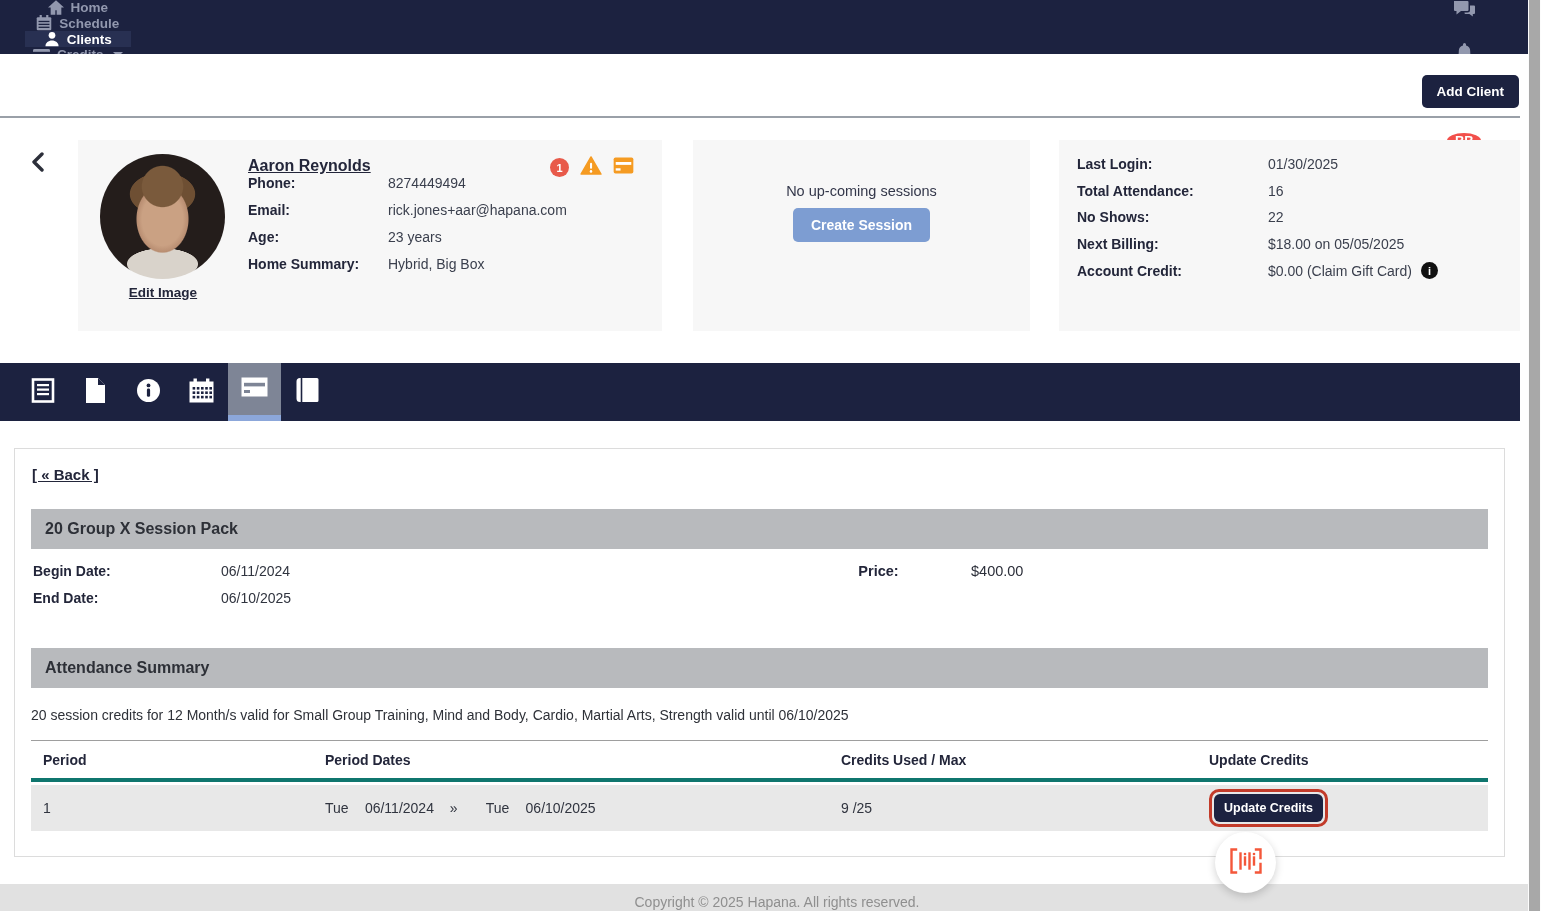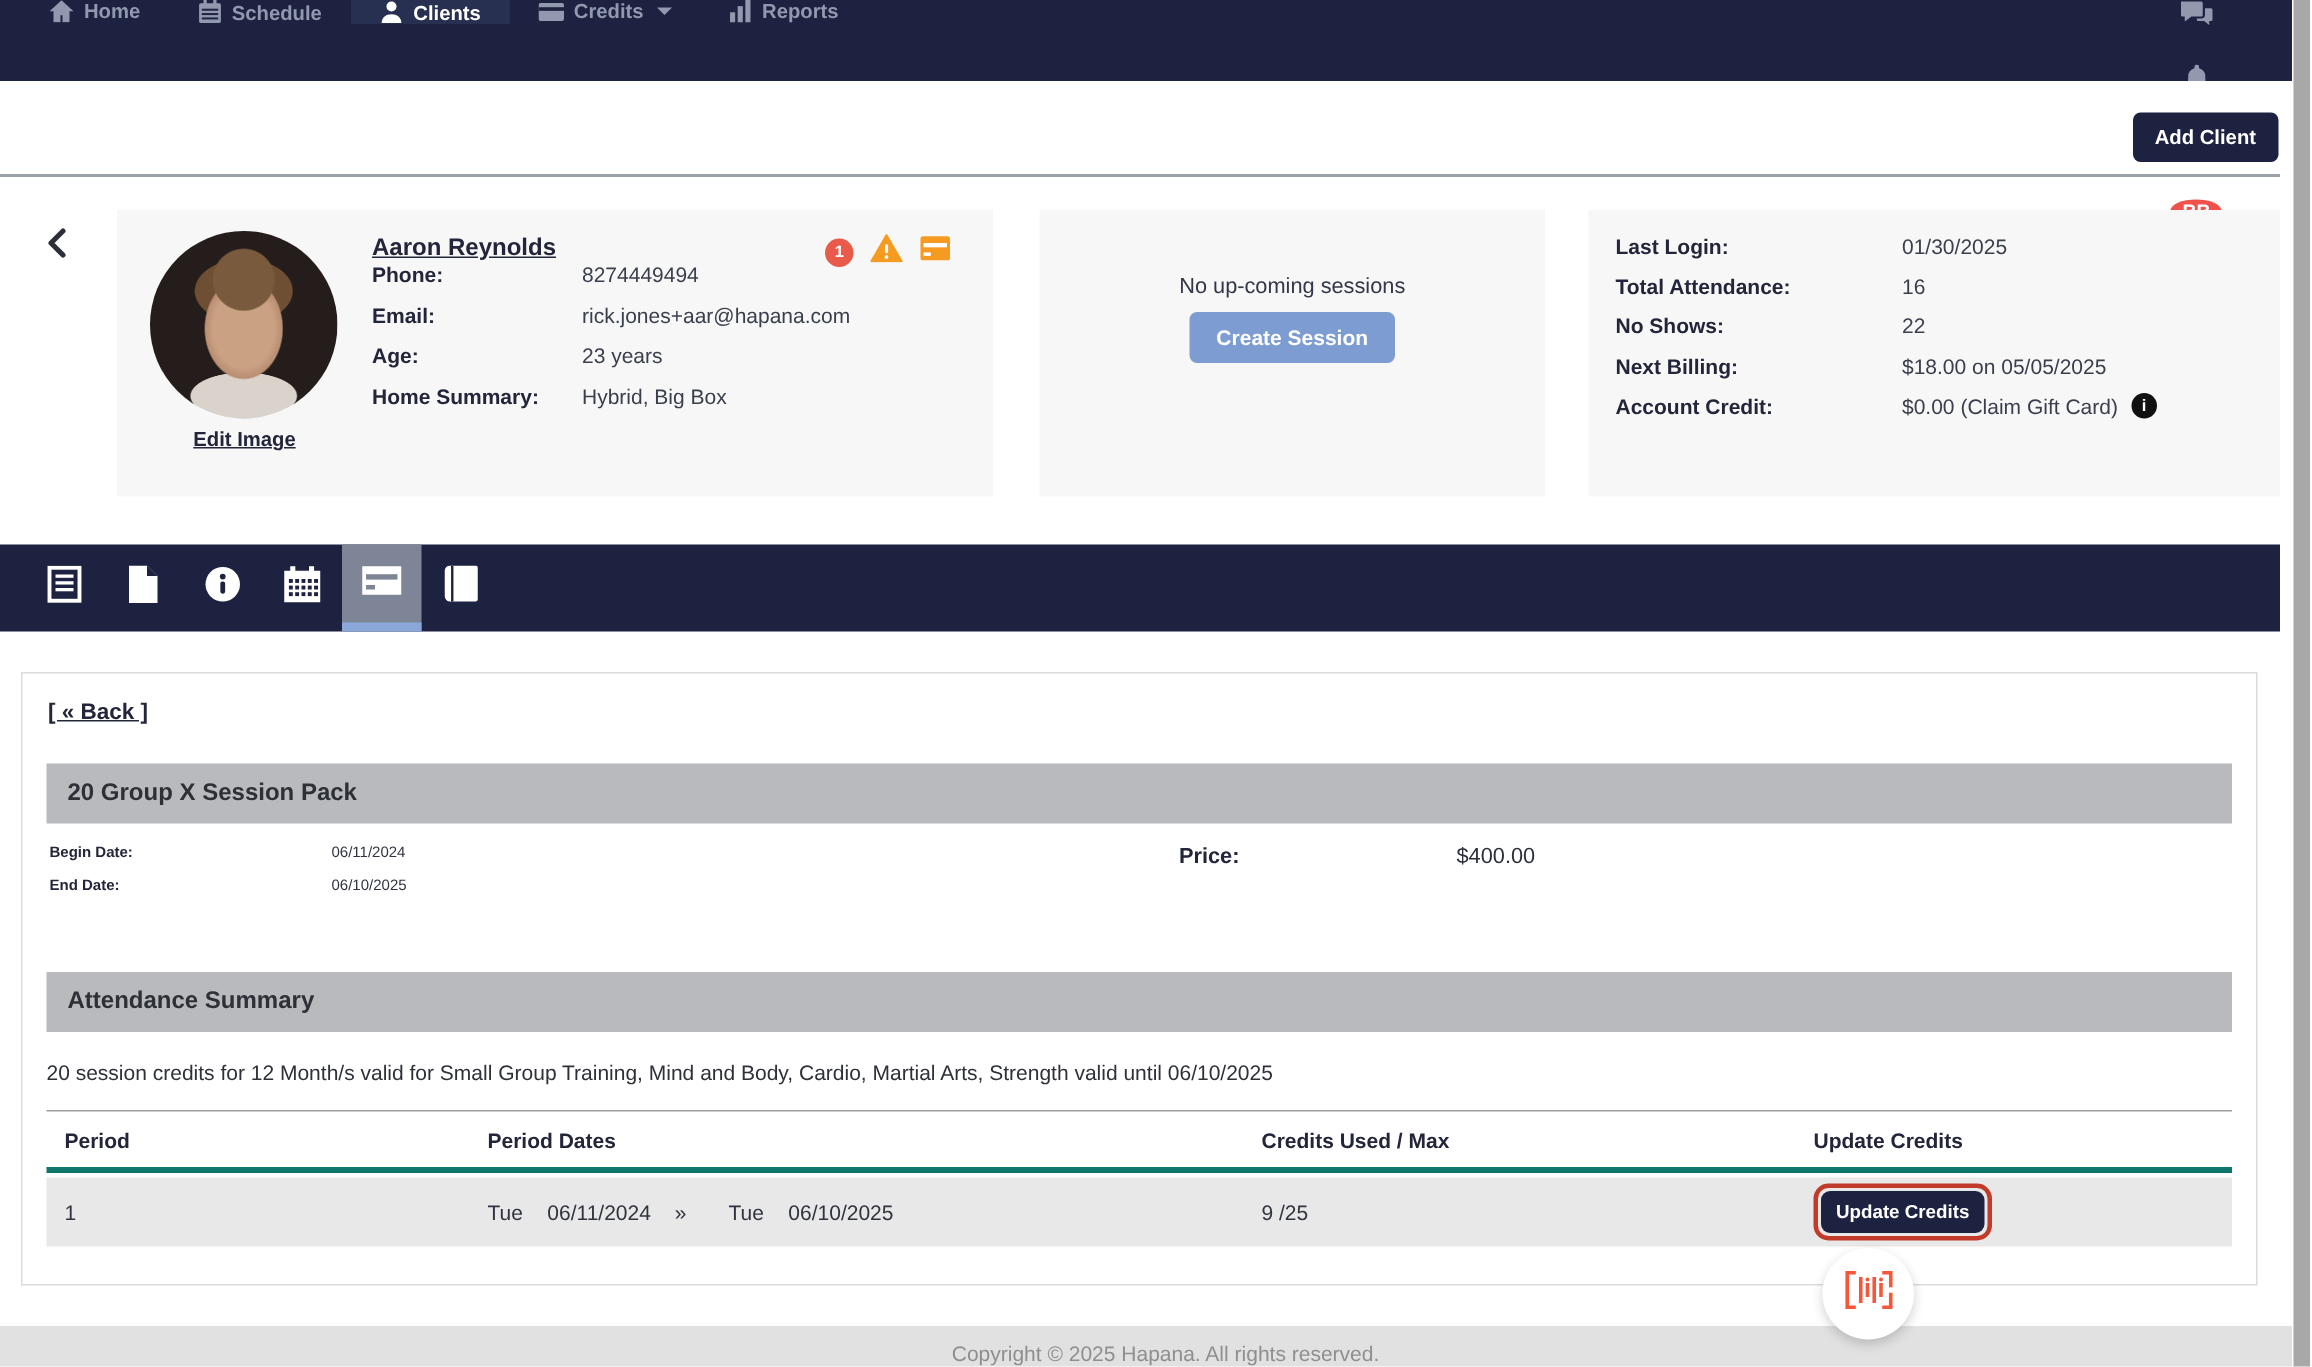--- a/index.html
+++ b/index.html
@@ -6,21 +6,21 @@
   html,body { width:1541px; height:911px; }
   body {
     position:relative; background:#fff; overflow:hidden;
     font-family:"Liberation Sans", sans-serif; color:#2c2f3a;
   }
   .content { position:absolute; left:0; top:0; width:1528px; height:911px; }
 
   
   .navbar { position:absolute; left:0; top:0; width:100%; height:54px;
     background:#1c2240; display:flex; align-items:stretch; }
-  .nav-left { display:flex; align-items:flex-start; padding-left:14px; }
+  .nav-left { display:flex; align-items:center; padding-left:14px;flex-direction:column; }
   .nav-item { display:flex; align-items:center; gap:7px; padding:0 19px;
     color:#9298ae; font-size:13.5px; font-weight:bold; cursor:pointer; }
   .nav-item.active { background:#283052; color:#fff; }
   .nav-item svg { display:block; }
   .caret { width:0; height:0; border-left:5px solid transparent; border-right:5px solid transparent;
     border-top:5px solid #9298ae; margin-left:2px; }
   .nav-right { margin-left:auto; display:flex; align-items:center; gap:24px; padding-right:30px;flex-direction:column; }
   .icon-btn { display:flex; align-items:center; cursor:pointer; }
   .avatar { width:34px; height:34px; border-radius:50%; background:#f2504b; color:#fff;
     font-size:13px; font-weight:bold; display:flex; align-items:center; justify-content:center; }
@@ -80,25 +80,25 @@
   .tab.active { background:#7e8596; border-bottom:6px solid #8ca7da; }
 
   
   .panel { position:absolute; left:14px; top:448px; width:1491px; height:409px;
     background:#fff; border:1px solid #dcdcdc; }
   .back-link { display:inline-block; margin:17px 0 0 17px; font-size:15px; font-weight:bold;
     color:#23263a; cursor:pointer;text-decoration:underline; }
   .section-header { margin:25px 16px 0 16px; background:#b8babd; color:#2d3037;
     font-size:16px; font-weight:bold; padding:11px 14px; }
   .detail-area { position:relative; margin:14px 16px 0 16px; height:60px; }
-  .detail-row { display:flex; font-size:10px; margin-bottom:11px; }
+  .detail-row { display:flex; font-size:14px; margin-bottom:11px; }
   .detail-row .lbl { width:190px; font-weight:bold; color:#23263a; padding-left:2px; }
   .detail-row .val { color:#30343f; }
   .price-row { position:absolute; left:755px; top:0; display:flex; font-size:14.5px; }
-  .price-row .lbl { width:185px; font-weight:bold; color:#23263a; }
+  .price-row .lbl { width:185px; font-weight:bold; color:#23263a;text-align:center; }
   .desc { margin:19px 16px 0 16px; font-size:14px; color:#2e3138; }
   .rule { margin:17px 16px 0 16px; border-top:1px solid #9e9e9e; }
   .table-grid { display:grid; grid-template-columns:294px 516px 368px 1fr; align-items:center;
     margin:0 16px; font-size:14px; }
   .table-head { height:41px; border-bottom:4px solid #0f766e; font-weight:bold; color:#23263a; }
   .table-head > div:first-child, .table-row > div:first-child { padding-left:12px; }
   .table-row { height:46px; background:#e8e8e8; margin-top:3px; color:#30343f; }
   .date-cell span { display:inline-block; }
   .d-day { width:36px; }
   .d-date { width:81px; }

